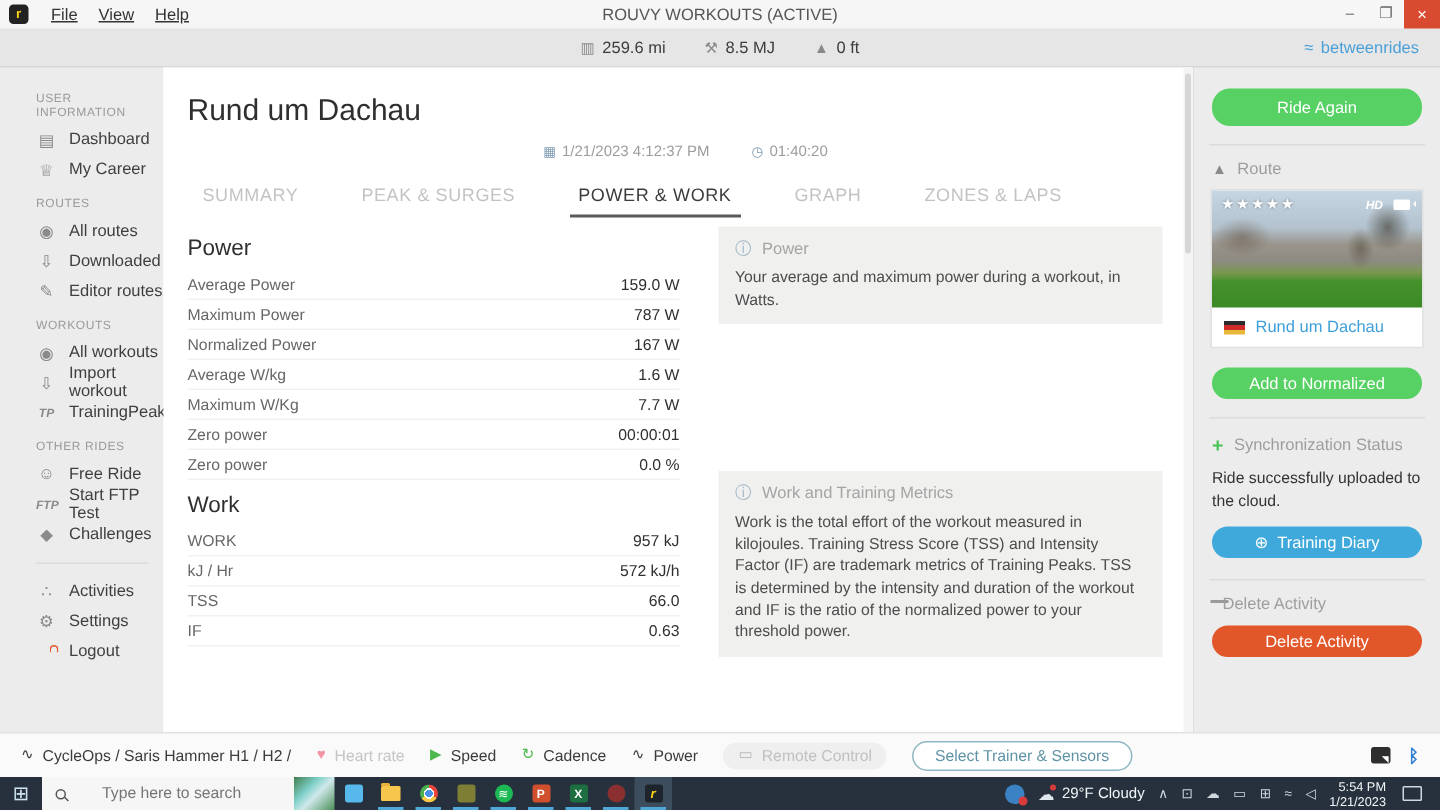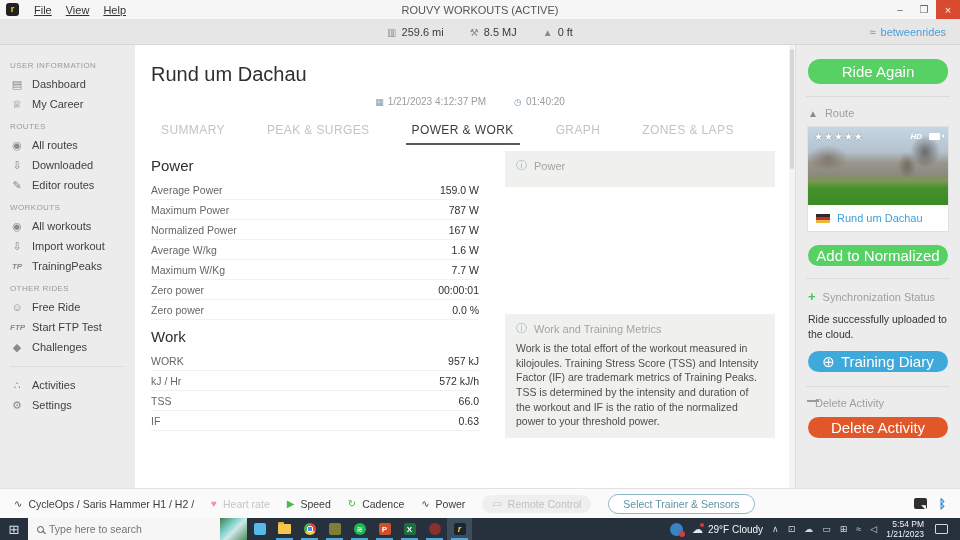--- a/index.html
+++ b/index.html
@@ -19,21 +19,21 @@
   .statsbar{height:25px;background:#e6e6e6;border-bottom:1px solid #d7d7d7;display:flex;align-items:center;position:relative;}
   .stats-center{position:absolute;left:0;right:0;display:flex;justify-content:center;gap:26px;}
   .stat{display:flex;align-items:center;gap:5px;font-size:11px;color:#3c3c3c;}
   .stat .ic{color:#8a8a8a;font-size:10px;}
   .user-chip{margin-left:auto;margin-right:14px;display:flex;align-items:center;gap:5px;font-size:11px;color:#4a9fd8;z-index:2;}
 
   
   .app-body{height:443px;display:flex;}
 
   
-  .sidebar{width:135px;background:#ececec;padding:8px 0 0 10px;flex:none;}
+  .sidebar{width:109px;background:#ececec;padding:8px 0 0 24px;flex:none;}
   .side-header{font-size:8px;color:#9a9a9a;letter-spacing:.4px;margin:8px 0 4px;}
   .side-item{display:flex;align-items:center;gap:8px;font-size:11px;color:#3f3f3f;height:20px;cursor:pointer;}
   .side-item .ic{width:14px;text-align:center;color:#8a8a8a;font-size:11px;flex:none;}
   .side-item .ic.small{font-size:8px;font-weight:bold;font-style:italic;}
   .side-divider{border-top:1px solid #dcdcdc;margin:9px 10px 8px 0;}
   .lock{width:9px;height:7px;background:#e2572a;border-radius:1px;position:relative;margin:3px auto 0;}
   .lock:before{content:'';position:absolute;top:-4px;left:1.5px;width:4px;height:4px;border:1.5px solid #e2572a;border-bottom:none;border-radius:3px 3px 0 0;}
 
   
   .content{flex:1;background:#fff;padding:14px 6px 0 16px;position:relative;}
@@ -55,21 +55,21 @@
   .row .val{color:#2f2f2f;}
   .infobox{position:absolute;left:26px;right:14px;background:#f0f0ef;padding:7px 11px 9px;}
   .infobox.first{top:2px;}
   .infobox.second{top:165px;}
   .ib-title{display:flex;align-items:center;gap:7px;font-size:11px;color:#a4a4a4;margin-bottom:5px;}
   .ib-title .ic{color:#9db6c6;font-size:11px;}
   .ib-body{font-size:10.5px;color:#4d4d4d;line-height:1.4;}
 
   
   .rightpanel{width:165px;flex:none;background:#ececec;border-left:1px solid #dedede;padding:10px 12px 0;}
-  .btn{display:flex;align-items:center;justify-content:center;gap:6px;color:#fff;font-size:15px;border-radius:12px;cursor:pointer;}
+  .btn{display:flex;align-items:center;justify-content:center;gap:6px;color:#fff;font-size:11px;border-radius:12px;cursor:pointer;}
   .btn-green{background:#57d163;}
   .btn-blue{background:#3fa9dc;}
   .btn-orange{background:#e2572a;}
   .ride-btn{height:25px;margin:4px 0 12px;}
   .p-divider{border-top:1px solid #dcdcdc;margin:0 -2px;}
   .p-header{display:flex;align-items:center;gap:7px;font-size:11px;color:#9e9e9e;margin:10px 0 8px;}
   .p-header .ic{color:#8a8a8a;font-size:10px;}
   .p-header .ic.green{color:#46c455;font-size:13px;font-weight:bold;}
   .route-card{background:#fff;box-shadow:0 0 0 1px #e0e0e0;}
   .route-img{height:78px;position:relative;background:linear-gradient(180deg,#c6d6e3 0%,#b3c2ce 32%,#99958c 46%,#8d8a82 60%,#7b9751 70%,#45912c 78%,#3b8a26 100%);overflow:hidden;}
@@ -101,21 +101,21 @@
   .ic.gray{color:#bdbdbd;}
   .select-btn{border:1px solid #8fb8c4;color:#5f93a5;border-radius:12px;padding:3px 14px;font-size:10.5px;background:#fff;cursor:pointer;}
   .sensor-right{margin-left:auto;display:flex;align-items:center;gap:12px;}
   .cast{width:13px;height:11px;background:#2e2e2e;border-radius:2px;position:relative;}
   .cast:after{content:'◥';position:absolute;right:1px;bottom:-1px;color:#fff;font-size:6px;}
   .bt{color:#2f7fd6;font-size:12px;font-weight:bold;}
 
   
   .taskbar{height:22px;background:#26313d;display:flex;align-items:stretch;color:#e8edf1;}
   .tb-start{width:28px;display:flex;align-items:center;justify-content:center;color:#cfe3ef;font-size:13px;}
-  .tb-search{width:192px;background:#f6f6f6;display:flex;align-items:center;gap:3px;padding:0 9px;color:#6b6b6b;font-size:10.5px;}
+  .tb-search{width:168px;background:#f6f6f6;display:flex;align-items:center;gap:22px;padding:0 9px;color:#6b6b6b;font-size:10.5px;}
   .mag{width:7px;height:7px;border:1.4px solid #555;border-radius:50%;position:relative;flex:none;}
   .mag:after{content:'';position:absolute;width:4px;height:1.4px;background:#555;transform:rotate(45deg);right:-3.4px;bottom:-1.4px;}
   .tb-search input{border:none;background:transparent;outline:none;font-size:10.5px;color:#555;width:140px;}
   .tb-thumb{width:27px;background:linear-gradient(135deg,#3f7d4d 0%,#7fd0c9 35%,#cfe8ea 55%,#4c8f58 100%);}
   .tb-icons{display:flex;}
   .tb-ic{width:25px;display:flex;align-items:center;justify-content:center;position:relative;}
   .tb-ic.open:after{content:'';position:absolute;bottom:0;left:4px;right:4px;height:2px;background:#4fa8d8;}
   .tb-ic.active-app{background:#3c4d5e;}
   .sq{width:12px;height:12px;border-radius:2px;display:flex;align-items:center;justify-content:center;font-size:8px;font-weight:bold;color:#fff;}
   .ci{width:12px;height:12px;border-radius:50%;}
@@ -237,20 +237,24 @@
       <div class="side-divider"></div>
 
       <div class="side-item">
         <span class="ic">∴</span>
         <span>Activities</span>
       </div>
       <div class="side-item">
         <span class="ic">⚙</span>
         <span>Settings</span>
       </div>
+      <div class="side-item">
+        <span class="ic"><span class="lock"></span></span>
+        <span>Logout</span>
+      </div>
     </aside>
 
     <main class="content">
       <div class="page-title">Rund um Dachau</div>
       <div class="meta-row">
         <div class="meta-item">
           <span class="ic">▦</span>
           <span>1/21/2023 4:12:37 PM</span>
         </div>
         <div class="meta-item">
@@ -317,20 +321,21 @@
               <span class="val">0.63</span>
             </div>
         </div>
 
         <div class="col-right">
           <div class="infobox first">
             <div class="ib-title">
               <span class="ic">ⓘ</span>
               <span>Power</span>
             </div>
+            <div class="ib-body">Your average and maximum power during a workout, in Watts.</div>
           </div>
           <div class="infobox second">
             <div class="ib-title">
               <span class="ic">ⓘ</span>
               <span>Work and Training Metrics</span>
             </div>
             <div class="ib-body">Work is the total effort of the workout measured in kilojoules. Training Stress Score (TSS) and Intensity Factor (IF) are trademark metrics of Training Peaks. TSS is determined by the intensity and duration of the workout and IF is the ratio of the normalized power to your threshold power.</div>
           </div>
         </div>
       </div>

